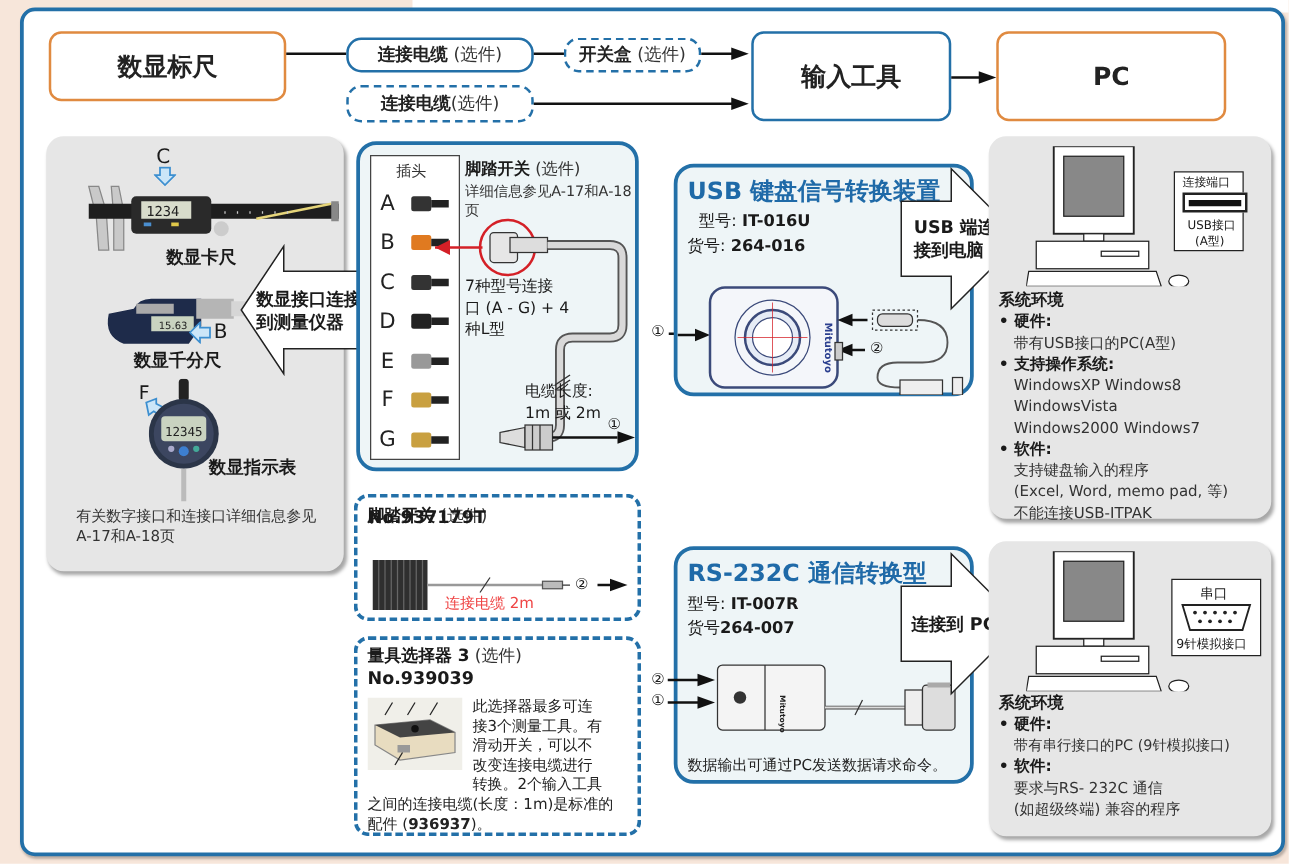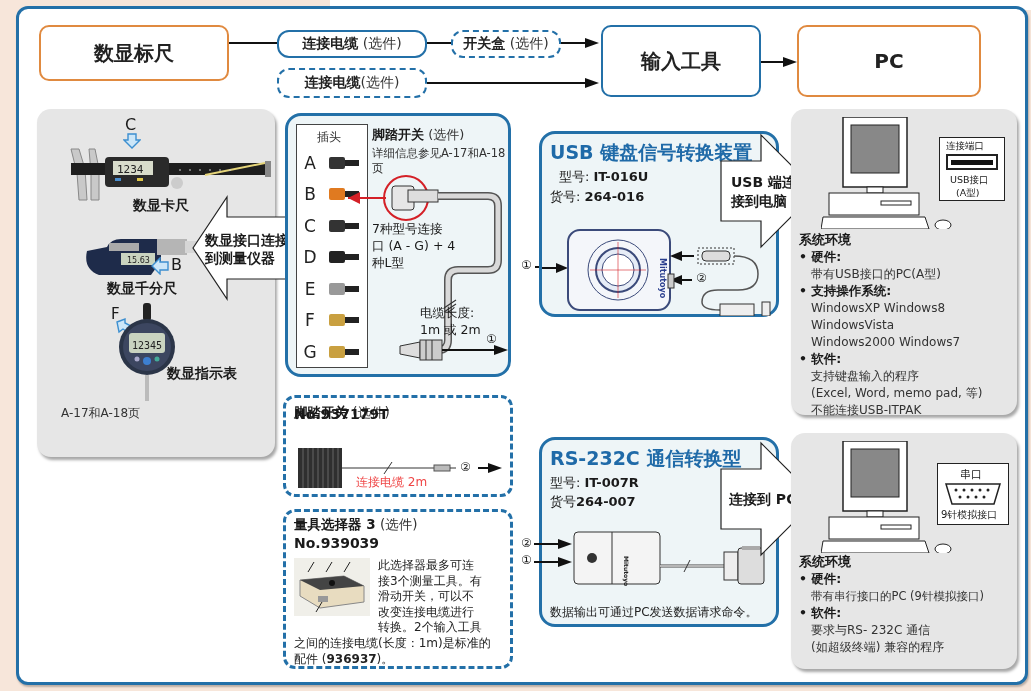--- a/index.html
+++ b/index.html
@@ -165,20 +165,21 @@
         <text x="13" y="46" font-size="10" font-family="DejaVu Sans Mono, monospace" fill="#222">12345</text>
         <circle cx="28" cy="58" r="4" fill="#3d7fd0"></circle>
         <circle cx="18" cy="56" r="2.5" fill="#aac"></circle>
         <circle cx="38" cy="56" r="2.5" fill="#4a9"></circle>
         <rect x="26" y="72" width="4" height="26" fill="#bbb"></rect>
       </svg>
     </div>
     <div class="abs label-bold" style="left:130px; top:256px;">数显指示表</div>
 
     <div class="abs small" style="left:24px; top:296px; line-height:16px; color:#333;">
+      <div>有关数字接口和连接口详细信息参见</div>
       <div>A-17和A-18页</div>
     </div>
   </div>
 
   <div class="callout-arrow" style="left:172px; top:186px;">
     <svg width="130" height="106">
       <path d="M2 53 L36 2 L36 22 L128 22 L128 84 L36 84 L36 104 Z" fill="#fff" stroke="#222" stroke-width="1.2"></path>
     </svg>
     <div class="abs" style="left:14px; top:36px; font-size:14px; font-weight:bold; line-height:18px; width:110px;">
       <div>数显接口连接</div>
@@ -399,21 +400,21 @@
       <svg width="140" height="112">
         <rect x="22" y="0" width="64" height="70" fill="#fff" stroke="#222" stroke-width="1.5"></rect>
         <rect x="30" y="8" width="48" height="48" fill="#888" stroke="#222"></rect>
         <rect x="46" y="70" width="16" height="6" fill="#fff" stroke="#222"></rect>
         <rect x="8" y="76" width="90" height="22" fill="#fff" stroke="#222"></rect>
         <rect x="60" y="84" width="30" height="4" fill="#fff" stroke="#222"></rect>
         <path d="M2 100 L104 100 L108 112 L0 112 Z" fill="#fff" stroke="#222"></path>
         <ellipse cx="122" cy="108" rx="8" ry="5" fill="#fff" stroke="#222"></ellipse>
       </svg>
     </div>
-    <div class="abs" style="left:148px; top:28px; width:66px; height:64px; background:#fff; border:1px solid #222;">
+    <div class="abs" style="left:148px; top:28px; width:56px; height:64px; background:#fff; border:1px solid #222;">
       <div class="abs" style="left:6px; top:2px; font-size:9.5px;">连接端口</div>
       <div class="abs" style="left:6px; top:16px; width:52px; height:16px; border:2px solid #222; background:#fff;">
         <div style="margin:4px 3px; height:5px; background:#111;"></div>
       </div>
       <div class="abs" style="left:10px; top:36px; font-size:9.5px;">USB接口</div>
       <div class="abs" style="left:16px; top:49px; font-size:9.5px;">(A型)</div>
     </div>
 
     <div class="abs" style="left:8px; top:122px; width:214px;">
       <div class="env-title">系统环境</div>

